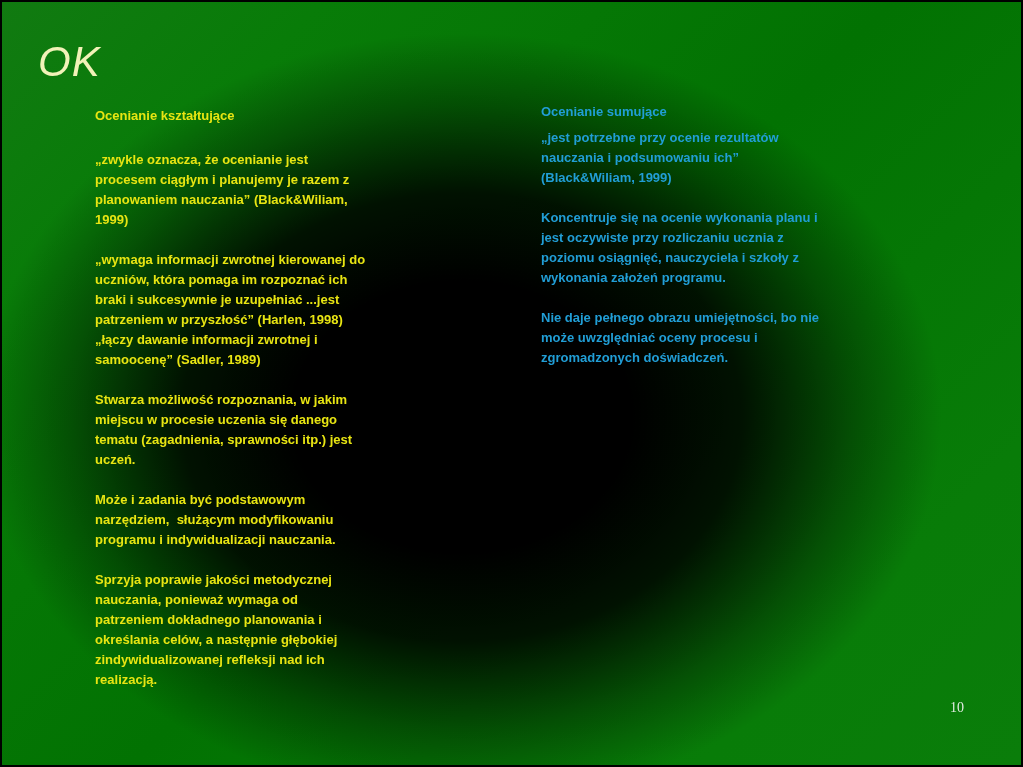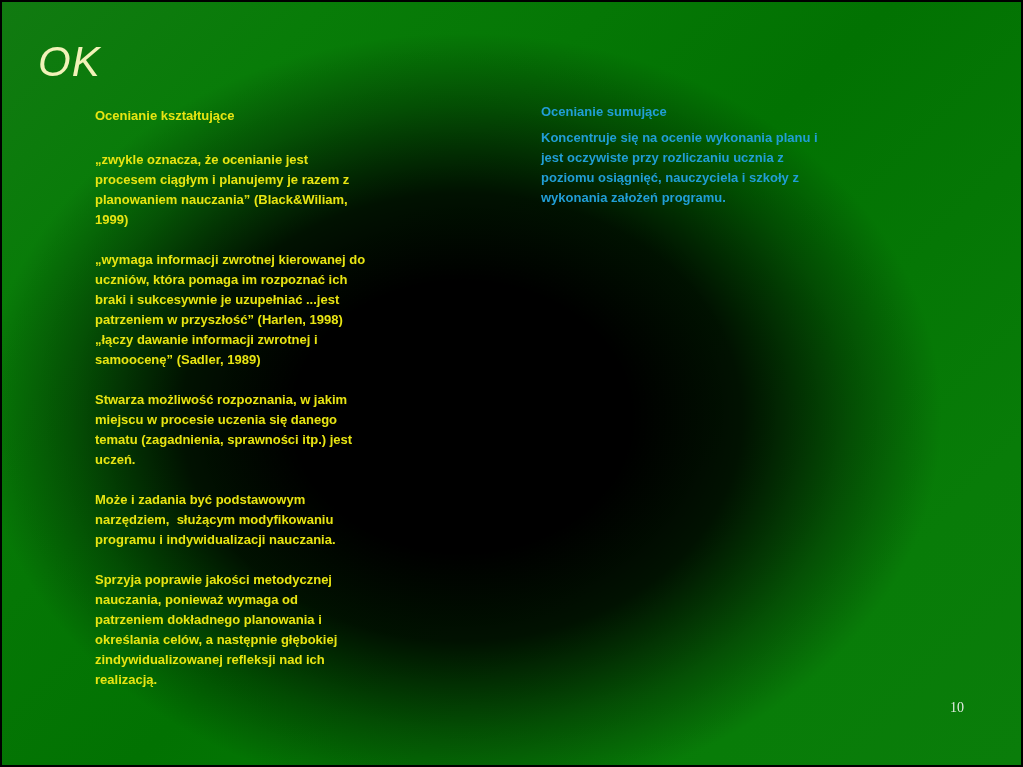--- a/index.html
+++ b/index.html
@@ -101,21 +101,27 @@
     <p>Sprzyja poprawie jakości metodycznej
 nauczania, ponieważ wymaga od
 patrzeniem dokładnego planowania i
 określania celów, a następnie głębokiej
 zindywidualizowanej refleksji nad ich
 realizacją.</p>
   </div>
 
   <div class="column col-right">
     <p class="col-heading">Ocenianie sumujące</p>
+    <p>„jest potrzebne przy ocenie rezultatów
+nauczania i podsumowaniu ich”
+(Black&amp;Wiliam, 1999)</p>
     <p>Koncentruje się na ocenie wykonania planu i
 jest oczywiste przy rozliczaniu ucznia z
 poziomu osiągnięć, nauczyciela i szkoły z
 wykonania założeń programu.</p>
+    <p>Nie daje pełnego obrazu umiejętności, bo nie
+może uwzględniać oceny procesu i
+zgromadzonych doświadczeń.</p>
   </div>
 
   <div class="page-number">10</div>
 
 </div>
 
 </body></html>

